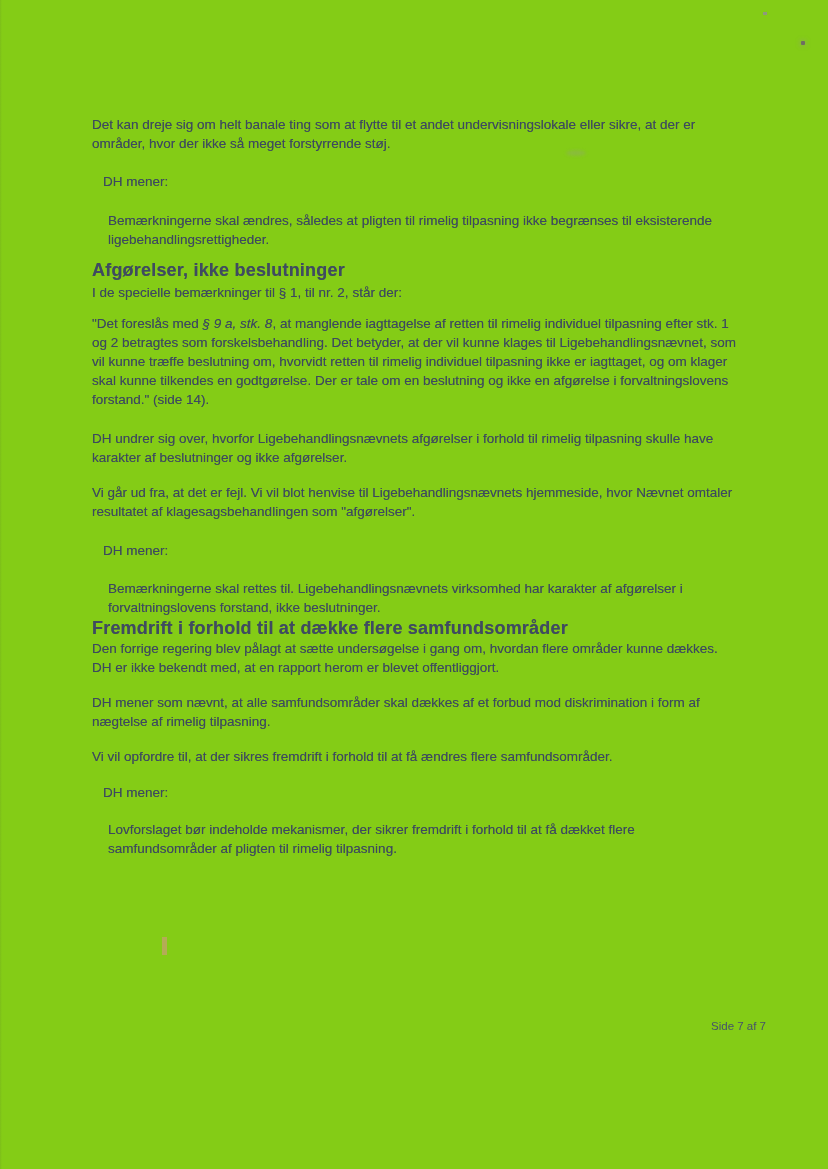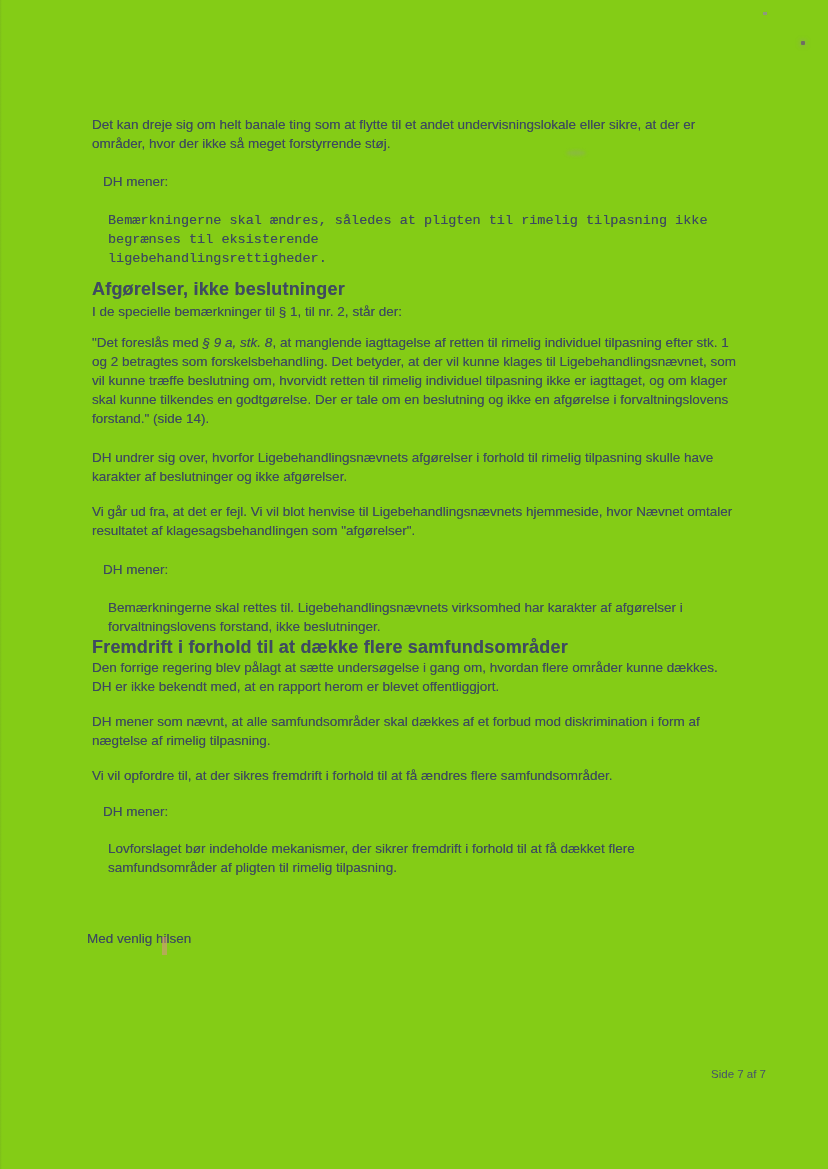--- a/index.html
+++ b/index.html
@@ -43,39 +43,39 @@
     letter-spacing: 0.2px;
     color: #3f4b61;
     margin: 0;
   }
   .quote { white-space: pre-line; margin: 0; }
   .quote .it { font-style: italic; }
 
   
   .m-p1        { margin-top: 0; }
   .m-label1    { margin-top: 19px; }
-  .m-stmt1     { margin-top: 20px; font-family: Liberation Mono, monospace; }
+  .m-stmt1     { margin-top: 20px; }
   .m-head1     { margin-top: 10px; }
   .m-intro     { margin-top: 2px; }
   .m-quote     { margin-top: 12px; }
   .m-undrer    { margin-top: 20px; }
   .m-vigaar    { margin-top: 16px; }
   .m-label2    { margin-top: 20px; }
   .m-stmt2     { margin-top: 19px; }
   .m-head2     { }
   .m-forrige   { margin-top: 0px; }
   .m-naevnt    { margin-top: 16px; }
   .m-opfordre  { margin-top: 16px; }
   .m-label3    { margin-top: 17px; }
   .m-stmt3     { margin-top: 18px; }
   .m-closing   { margin-top: 52px; margin-left: -5px; }
 
   .footer {
     position: absolute;
-    top: 1066px;
+    top: 1018px;
     right: 62px;
     font-size: 11.5px;
     line-height: 16px;
     color: #46526b;
   }
 
   
   .speck-1 {
     position: absolute; left: 763px; top: 12px;
     width: 4px; height: 3px;
@@ -146,21 +146,20 @@
     <p class="para m-naevnt">DH mener som nævnt, at alle samfundsområder skal dækkes af et forbud mod diskrimination i form af
 nægtelse af rimelig tilpasning.</p>
 
     <p class="para m-opfordre">Vi vil opfordre til, at der sikres fremdrift i forhold til at få ændres flere samfundsområder.</p>
 
     <p class="dh-label m-label3">DH mener:</p>
 
     <p class="stmt m-stmt3">Lovforslaget bør indeholde mekanismer, der sikrer fremdrift i forhold til at få dækket flere
 samfundsområder af pligten til rimelig tilpasning.</p>
 
-    <p class="para m-closing">Med venlig hilsen</p>
 
   </div>
 
   <div class="footer">Side 7 af 7</div>
 
   <div class="speck-1"></div>
   <div class="speck-2"></div>
   <div class="smudge"></div>
   <div class="pink-streak"></div>
 

